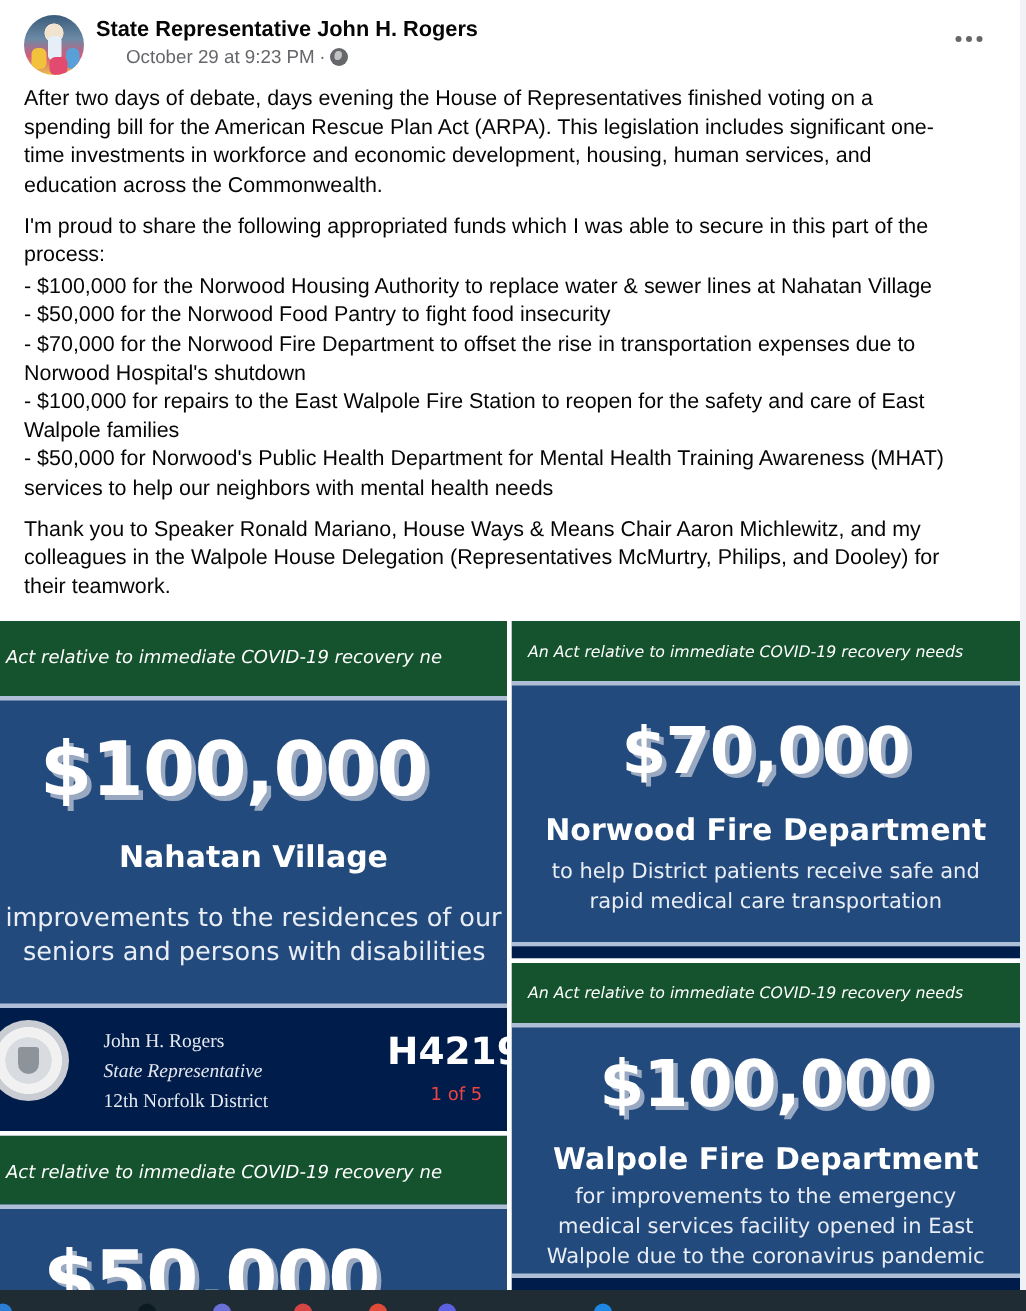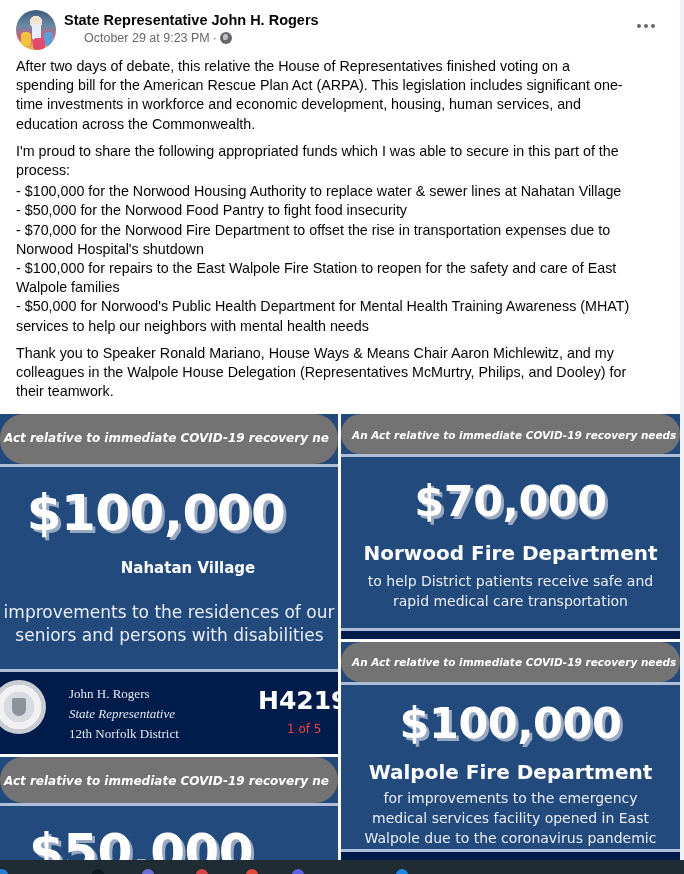--- a/index.html
+++ b/index.html
@@ -25,22 +25,22 @@
 
   .more-button { position: absolute; left: 632px; top: 16px; width: 28px; height: 20px; display: flex; gap: 3px; align-items: center; justify-content: center; cursor: pointer; }
   .more-button span { width: 4px; height: 4px; border-radius: 50%; background: #65676b; display: block; }
 
   .post-body { position: absolute; left: 16px; top: 57px; width: 650px; font-size: 14.3px; line-height: 19.2px; color: #050505; }
   .post-body p { margin-bottom: 8px; }
   .post-body .line { display: block; }
 
   
   .img-tile { position: absolute; overflow: hidden; background: #234a7c; }
-  .band { position: absolute; left: 0; width: 100%; background: #737373; color: #fff; font-weight: bold; font-style: italic;
-    font-family: "DejaVu Sans", sans-serif; white-space: nowrap; overflow: hidden; border-radius: 24px; }
+  .band { position: absolute; left: 0; width: 100%; background: #14532d; color: #fff; font-weight: normal; font-style: italic;
+    font-family: "DejaVu Sans", sans-serif; white-space: nowrap; overflow: hidden; }
   .band-line { position: absolute; left: 0; width: 100%; height: 3px; background: #aebed6; }
   .amount { position: absolute; left: 0; width: 100%; text-align: center; color: #fff; font-weight: bold;
     font-family: "DejaVu Sans", sans-serif; text-shadow: 3px 3px 0 #9aa9c2; letter-spacing: -0.5px; }
   .recipient { position: absolute; left: 0; width: 100%; text-align: center; color: #fff; font-weight: bold; font-family: "DejaVu Sans", sans-serif; }
   .desc { position: absolute; left: 0; width: 100%; text-align: center; color: #e9eef6; font-family: "DejaVu Sans", sans-serif; }
 
   .footer-band { position: absolute; left: 0; width: 100%; background: #001c4b; }
   .seal-icon { position: absolute; border-radius: 50%; background: radial-gradient(circle, #d8dbe0 0 40%, #f1f1f1 41% 58%, #c9cdd3 59% 100%); }
   .seal-icon .shield { position: absolute; left: 50%; top: 50%; width: 14px; height: 18px; margin-left: -7px; margin-top: -9px; background: #8d939b; border-radius: 2px 2px 7px 7px; }
   .rep-name, .rep-title, .rep-district { position: absolute; color: #e4e8ef; font-family: "Liberation Serif", serif; font-size: 13px; white-space: nowrap; }
@@ -75,21 +75,21 @@
   </div>
 
   <div class="more-button">
     <span></span>
     <span></span>
     <span></span>
   </div>
 
   <div class="post-body">
     <p>
-      <span class="line">After two days of debate, this relative the House of Representatives finished voting on a</span>
+      <span class="line">After two days of debate, days evening the House of Representatives finished voting on a</span>
       <span class="line">spending bill for the American Rescue Plan Act (ARPA).  This legislation includes significant one-</span>
       <span class="line">time investments in workforce and economic development, housing, human services, and</span>
       <span class="line">education across the Commonwealth.</span>
     </p>
     <p>
       <span class="line">I'm proud to share the following appropriated funds which I was able to secure in this part of the</span>
       <span class="line">process:</span>
     </p>
     <p style="margin-top:-6px;">
       <span class="line">- $100,000 for the Norwood Housing Authority to replace water &amp; sewer lines at Nahatan Village</span>
@@ -107,21 +107,21 @@
       <span class="line">their teamwork.</span>
     </p>
   </div>
 
   <div class="img-tile" style="left:0; top:414px; width:338px; height:340px;">
     <div class="band" style="top:0; height:50px;">
       <span style="position:absolute; left:4px; top:17px; font-size:12px;">Act relative to immediate COVID-19 recovery ne</span>
     </div>
     <div class="band-line" style="top:50px;"></div>
     <div class="amount" style="top:70px; font-size:50px; left:-13px;">$100,000</div>
-    <div class="recipient" style="top:145px; font-size:15px; left:19px;">Nahatan Village</div>
+    <div class="recipient" style="top:145px; font-size:20px; left:0;">Nahatan Village</div>
     <div class="desc" style="top:187px; font-size:17px; line-height:23px;text-align:center;">
       <span class="line" style="display:block;">improvements to the residences of our</span>
       <span class="line" style="display:block; padding-left:1px;">seniors and persons with disabilities</span>
     </div>
     <div class="band-line" style="top:255px;"></div>
     <div class="footer-band" style="top:258px; height:82px;">
       <div class="seal-icon" style="left:-8px; top:8px; width:54px; height:54px;">
           <span class="shield"></span>
         </div>
       <div class="rep-name" style="left:69px; top:14px;">John H. Rogers</div>

